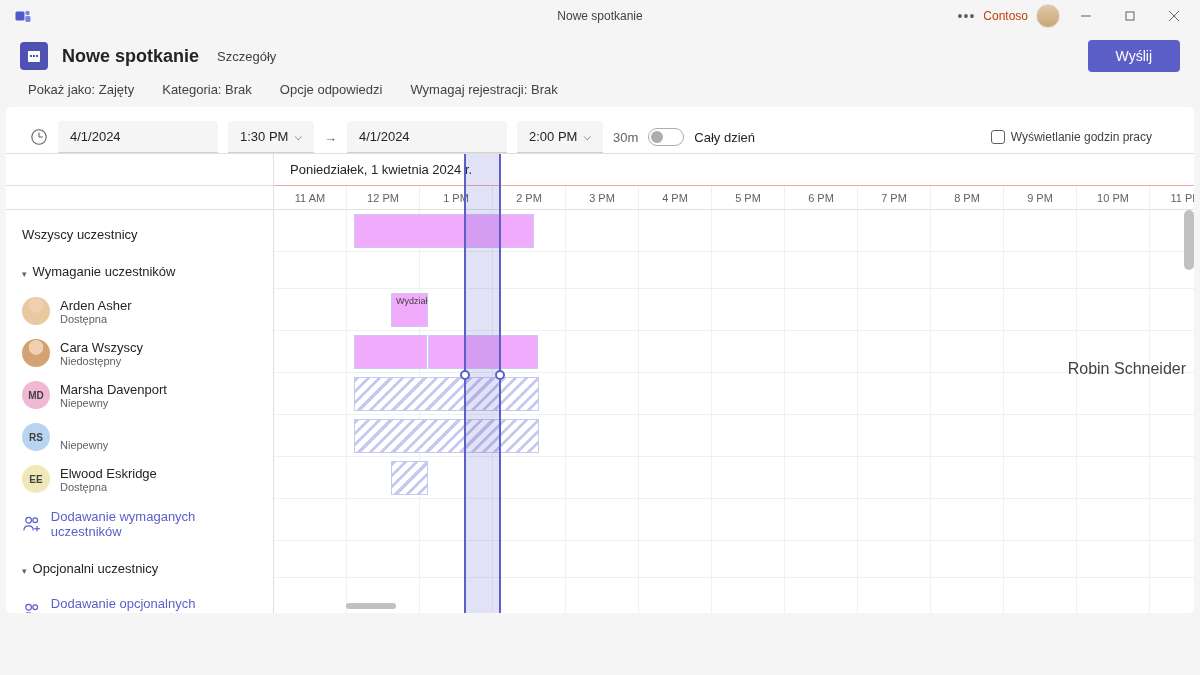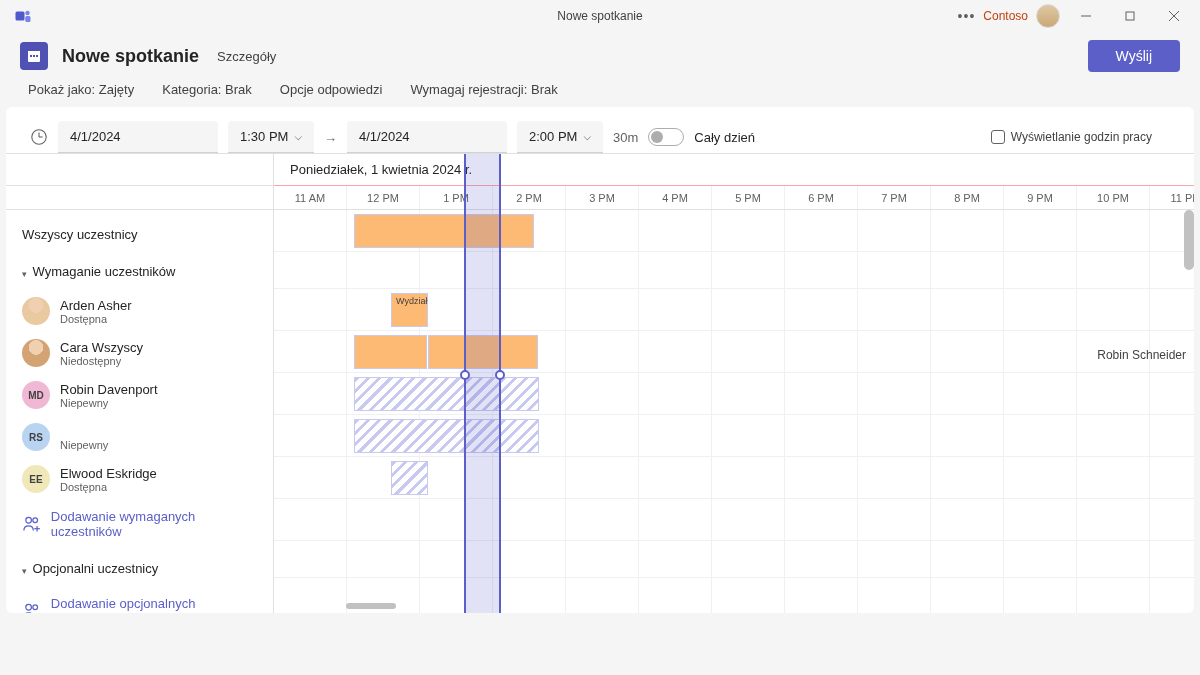--- a/index.html
+++ b/index.html
@@ -47,26 +47,26 @@
 .att-avatar{width:28px;height:28px;border-radius:50%;display:flex;align-items:center;justify-content:center;font-size:10px;font-weight:600;color:#fff;flex-shrink:0}
 .att-info{display:flex;flex-direction:column}
 .att-name{font-size:13px}
 .att-status{font-size:11px;color:#616161}
 .add-row{display:flex;align-items:center;gap:10px;padding:10px 16px;color:#5b5fc7;font-size:13px;cursor:pointer}
 .add-row svg{width:20px;height:20px;fill:#5b5fc7}
 .grid-body{position:relative}
 .grid-row{height:42px;border-bottom:1px solid #f0f0f0;display:flex}
 .grid-row.sect{height:37px}
 .grid-cell{width:73px;border-right:1px solid #f0f0f0;flex-shrink:0}
-.busy-block{position:absolute;background:#fdba74;height:34px;top:4px;border:1px solid #c7c9f0}
+.busy-block{position:absolute;background:#f0abfc;height:34px;top:4px;border:1px solid #c7c9f0}
 .busy-tentative{background:repeating-linear-gradient(135deg,#c7c9f0 0,#c7c9f0 3px,#fff 3px,#fff 8px)}
 .busy-label{position:absolute;font-size:9px;color:#424242;padding:2px 4px}
 .selection-band{position:absolute;top:0;bottom:0;background:rgba(91,95,199,0.18);border-left:2px solid #5b5fc7;border-right:2px solid #5b5fc7;z-index:5;pointer-events:none}
 .sel-handle{position:absolute;width:10px;height:10px;background:#fff;border:2px solid #5b5fc7;border-radius:50%;top:216px}
-.far-name{position:absolute;right:8px;top:194px;font-size:12px;color:#424242}
+.far-name{position:absolute;right:8px;top:206px;font-size:16px;color:#424242}
 .vscroll{position:absolute;right:0;top:56px;width:10px;height:60px;background:#c1c1c1;border-radius:5px}
 .hscroll{position:absolute;bottom:4px;left:340px;width:50px;height:6px;background:#c1c1c1;border-radius:3px}
 .row-wrap{position:relative}
 </style>
 </head>
 <body>
 
 <div class="titlebar">
   <svg class="app-icon" viewBox="0 0 24 24">
       <rect x="2" y="6" width="12" height="12" rx="2" fill="#5059c9"></rect>
@@ -168,21 +168,21 @@
           <div class="att-row">
             <div class="att-avatar" style="background: radial-gradient(circle at 50% 30%, rgb(240, 208, 176) 30%, rgb(212, 163, 115) 31%); color: rgb(255, 255, 255);"></div>
             <div class="att-info">
               <div class="att-name">Cara Wszyscy</div>
               <div class="att-status">Niedostępny</div>
             </div>
           </div>
           <div class="att-row">
             <div class="att-avatar" style="background: rgb(240, 184, 212); color: rgb(66, 66, 66);">MD</div>
             <div class="att-info">
-              <div class="att-name">Robin Davenport</div>
+              <div class="att-name">Marsha Davenport</div>
               <div class="att-status">Niepewny</div>
             </div>
           </div>
           <div class="att-row">
             <div class="att-avatar" style="background: rgb(184, 212, 240); color: rgb(66, 66, 66);">RS</div>
             <div class="att-info">
               <div class="att-name"></div>
               <div class="att-status">Niepewny</div>
             </div>
           </div>

